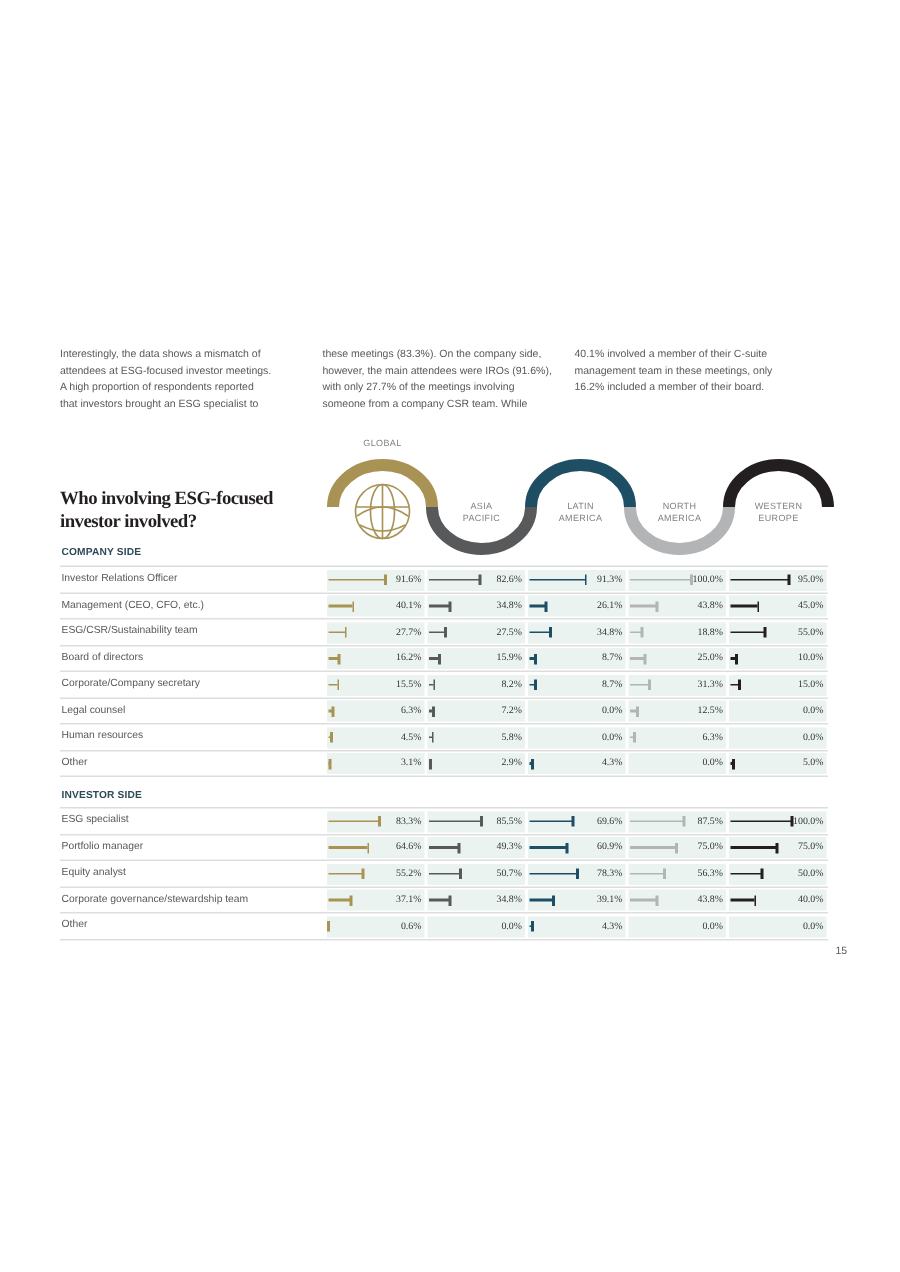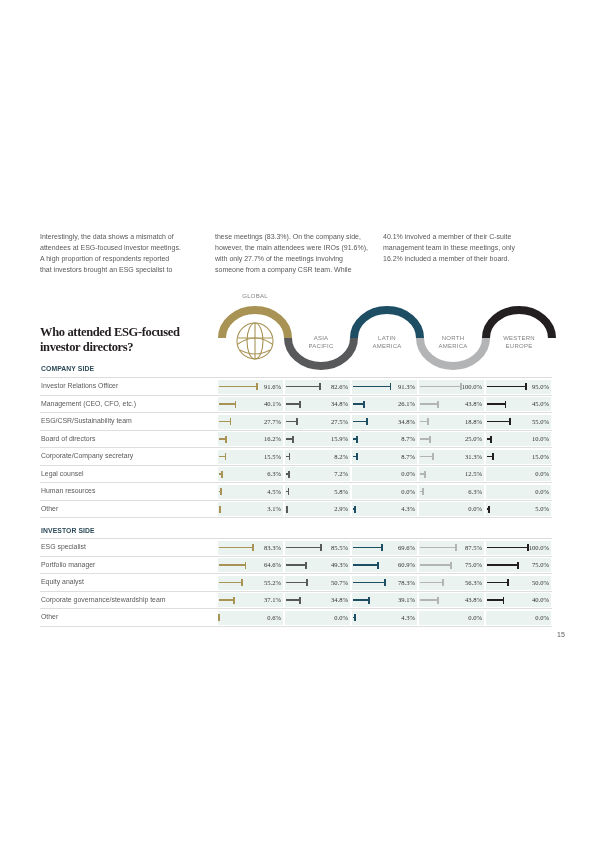--- a/index.html
+++ b/index.html
@@ -79,22 +79,22 @@
   <span>with only 27.7% of the meetings involving</span>
   <span>someone from a company CSR team. While</span>
 </div>
 <div class="intro-col" style="left:383px;">
   <span>40.1% involved a member of their C-suite</span>
   <span>management team in these meetings, only</span>
   <span>16.2% included a member of their board.</span>
 </div>
 
 <div class="title">
-  <span>Who attended ESG-focused</span>
-  <span>investor directors?</span>
+  <span>Who involving ESG-focused</span>
+  <span>investor involved?</span>
 </div>
 
 <svg class="wave" viewBox="0 0 380 100">
   <path d="M22,50 A33,28 0 0 1 88,50" fill="none" stroke-width="8" stroke-linecap="butt" stroke="#a89355"></path>
   <path d="M88,50 A33,28 0 0 0 154,50" fill="none" stroke-width="8" stroke-linecap="butt" stroke="#58595b"></path>
   <path d="M154,50 A33,28 0 0 1 220,50" fill="none" stroke-width="8" stroke-linecap="butt" stroke="#1d4e64"></path>
   <path d="M220,50 A33,28 0 0 0 286,50" fill="none" stroke-width="8" stroke-linecap="butt" stroke="#b2b4b6"></path>
   <path d="M286,50 A33,28 0 0 1 352,50" fill="none" stroke-width="8" stroke-linecap="butt" stroke="#231f20"></path>
   <g fill="none" stroke-width="1.1" stroke="#a89355">
     <circle cx="55" cy="53" r="18"></circle>

